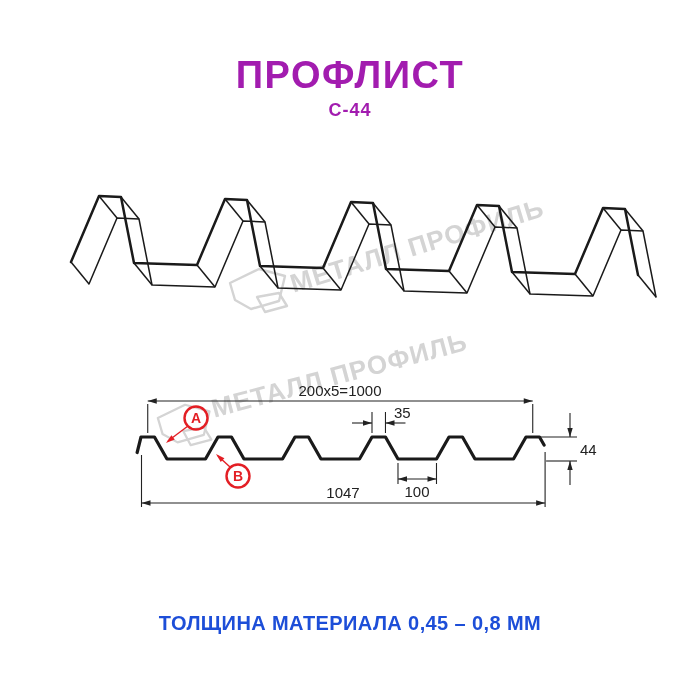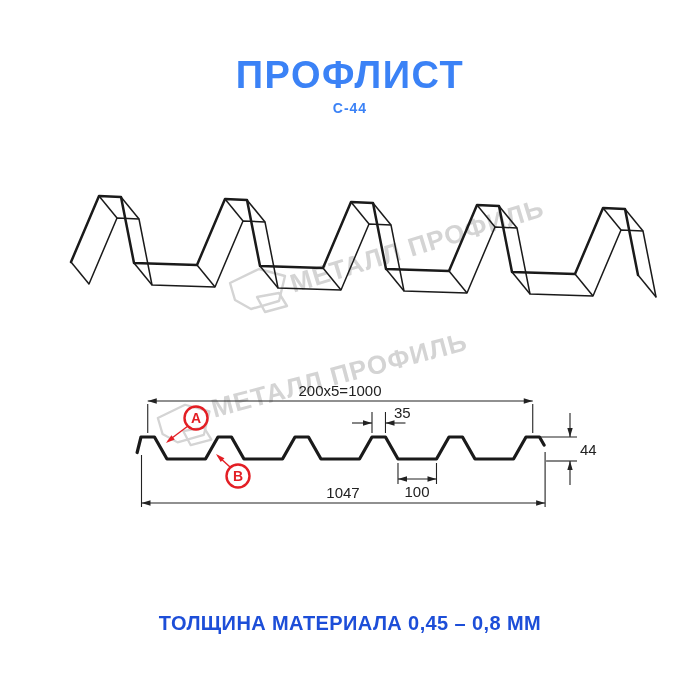--- a/index.html
+++ b/index.html
@@ -1,22 +1,22 @@
 <!DOCTYPE html>
 <html><head>
 <meta charset="utf-8">
 <style>
   html,body{margin:0;padding:0;}
   body{
     width:700px;height:700px;position:relative;overflow:hidden;
     background:#ffffff;font-family:"Liberation Sans",sans-serif;
   }
-  .hdr{position:absolute;left:0;width:700px;text-align:center;color:#3b82f6;z-index:3;}
+  .hdr{position:absolute;left:0;width:700px;text-align:center;color:#a21caf;z-index:3;}
   #title{top:54px;font-size:38px;font-weight:800;letter-spacing:1.5px;}
-  #subtitle{top:100px;font-size:14px;font-weight:700;letter-spacing:1px;}
+  #subtitle{top:100px;font-size:18px;font-weight:700;letter-spacing:1px;}
   #footer-note{position:absolute;left:0;top:612px;width:700px;text-align:center;
     font-size:20px;font-weight:700;letter-spacing:.4px;color:#1d4ed8;z-index:3;}
   .wm-text{
     position:absolute;white-space:nowrap;z-index:0;
     font-size:26px;font-weight:700;letter-spacing:1px;color:#d4d4d4;
     transform-origin:0 50%;
   }
   #wm1{left:291px;top:269px;transform:rotate(-17deg);}
   #wm2{left:212px;top:394px;transform:rotate(-15deg);}
   #main-svg{position:absolute;left:0;top:0;z-index:2;pointer-events:none;}

